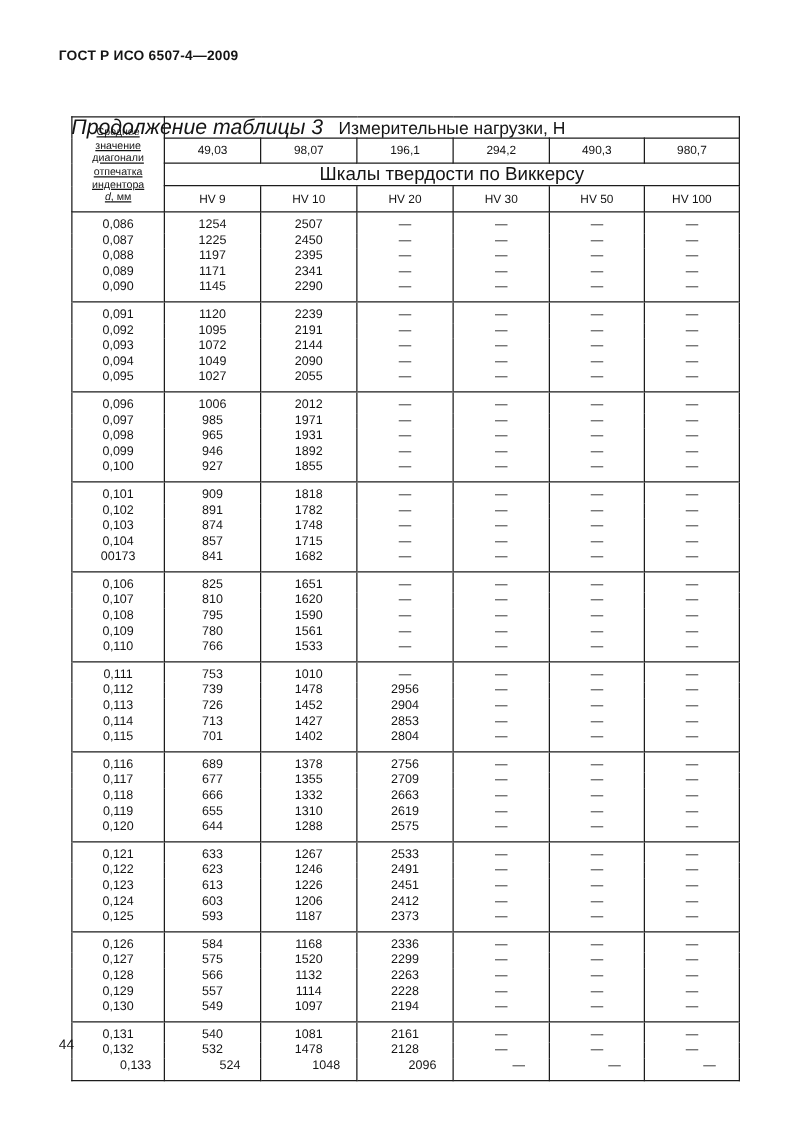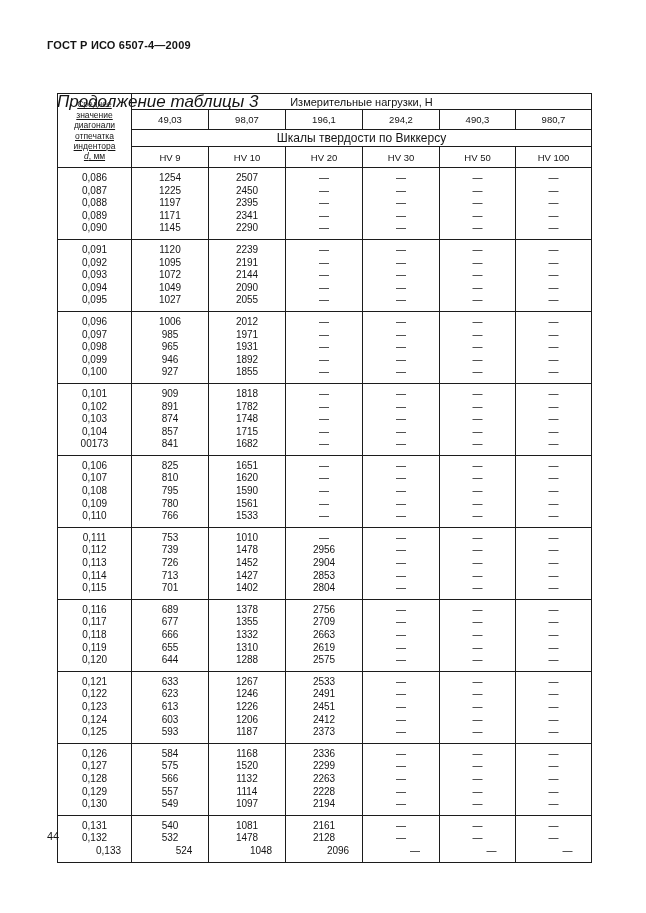--- a/index.html
+++ b/index.html
@@ -30,23 +30,23 @@
     table-layout: fixed;
   }
   table.hardness th, table.hardness td {
     font-weight: 400;
     text-align: center;
     vertical-align: middle;
     padding: 0;
   }
   thead th { border: 1px solid #1c1c1c; }
   .col1-head { font-size: 8.5px; line-height: 10.4px; text-decoration: underline; }
-  .loads-title  { font-size: 11px;  height: 15px; }
+  .loads-title  { font-size: 14px;  height: 15px; }
   .load-val     { font-size: 9.5px; height: 19px; }
-  .scales-title { font-size: 12px;  height: 16px; }
+  .scales-title { font-size: 15px;  height: 16px; }
   .scale-val    { font-size: 9.5px; height: 20px; }
   tbody td {
     border-left: 1px solid #1c1c1c;
     border-right: 1px solid #1c1c1c;
     font-size: 10px;
     height: 12.6px;
     line-height: 12.6px;
   }
   tbody tr.g-first td { border-top: 1px solid #1c1c1c; padding-top: 4px; }
   tbody tr.g-last td  { padding-bottom: 4px; }

